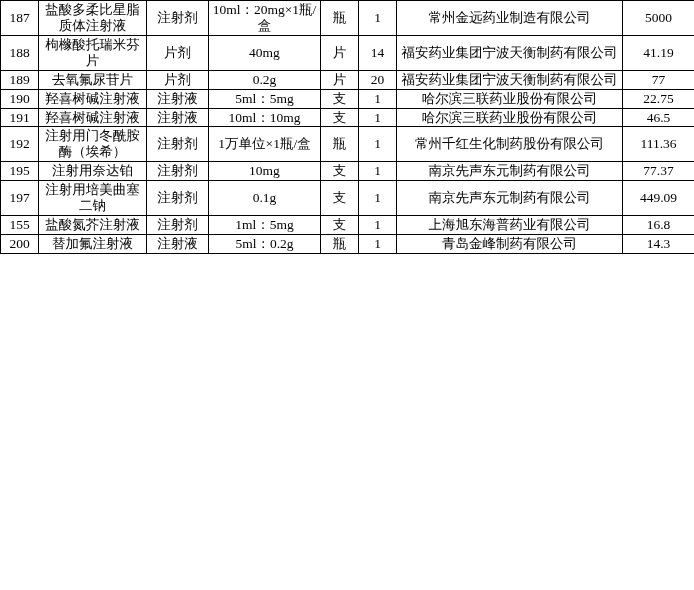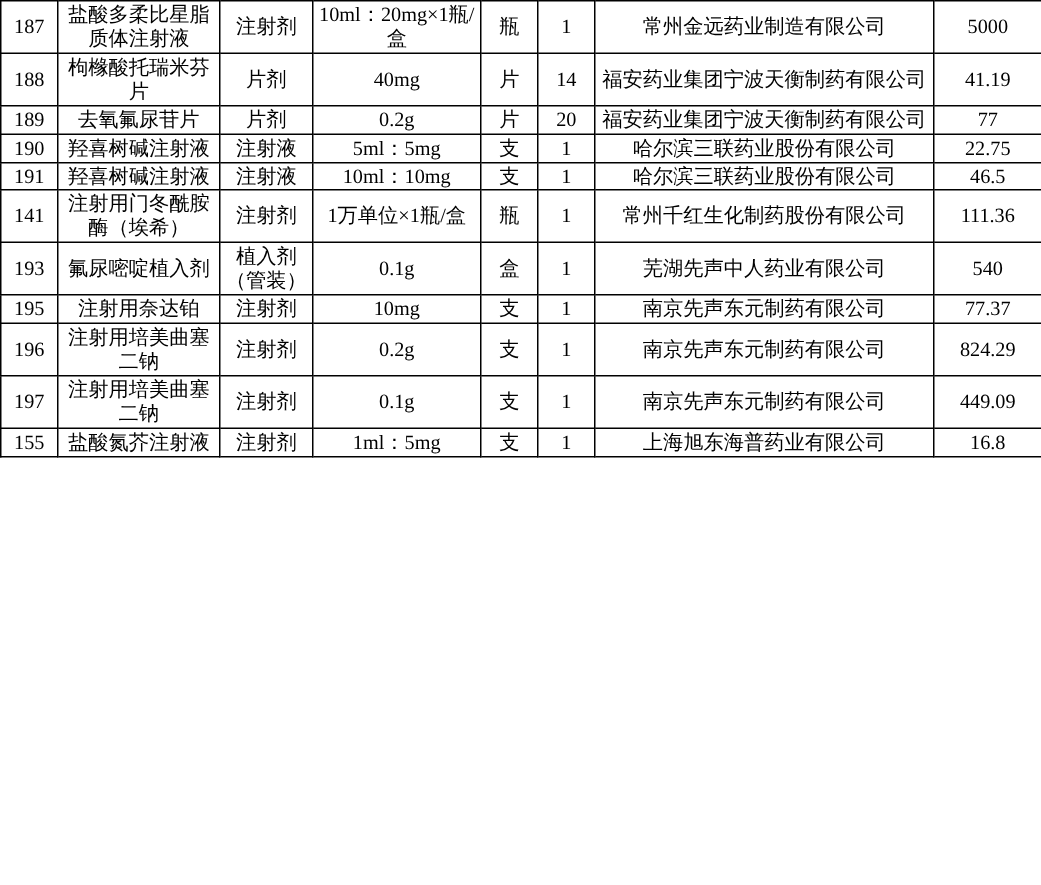--- a/index.html
+++ b/index.html
@@ -103,58 +103,38 @@
         <td class="no">191</td>
         <td class="name">羟喜树碱注射液</td>
         <td class="form">注射液</td>
         <td class="spec">10ml：10mg</td>
         <td class="unit">支</td>
         <td class="qty">1</td>
         <td class="maker">哈尔滨三联药业股份有限公司</td>
         <td class="price">46.5</td>
       </tr>
       <tr>
-        <td class="no">141</td>
+        <td class="no">192</td>
         <td class="name">注射用门冬酰胺酶（埃希）</td>
         <td class="form">注射剂</td>
         <td class="spec">1万单位×1瓶/盒</td>
         <td class="unit">瓶</td>
         <td class="qty">1</td>
         <td class="maker">常州千红生化制药股份有限公司</td>
         <td class="price">111.36</td>
-      </tr>
-      <tr>
-        <td class="no">193</td>
-        <td class="name">氟尿嘧啶植入剂</td>
-        <td class="form">植入剂（管装）</td>
-        <td class="spec">0.1g</td>
-        <td class="unit">盒</td>
-        <td class="qty">1</td>
-        <td class="maker">芜湖先声中人药业有限公司</td>
-        <td class="price">540</td>
       </tr>
       <tr>
         <td class="no">195</td>
         <td class="name">注射用奈达铂</td>
         <td class="form">注射剂</td>
         <td class="spec">10mg</td>
         <td class="unit">支</td>
         <td class="qty">1</td>
         <td class="maker">南京先声东元制药有限公司</td>
         <td class="price">77.37</td>
-      </tr>
-      <tr>
-        <td class="no">196</td>
-        <td class="name">注射用培美曲塞二钠</td>
-        <td class="form">注射剂</td>
-        <td class="spec">0.2g</td>
-        <td class="unit">支</td>
-        <td class="qty">1</td>
-        <td class="maker">南京先声东元制药有限公司</td>
-        <td class="price">824.29</td>
       </tr>
       <tr>
         <td class="no">197</td>
         <td class="name">注射用培美曲塞二钠</td>
         <td class="form">注射剂</td>
         <td class="spec">0.1g</td>
         <td class="unit">支</td>
         <td class="qty">1</td>
         <td class="maker">南京先声东元制药有限公司</td>
         <td class="price">449.09</td>
@@ -162,14 +142,24 @@
       <tr>
         <td class="no">155</td>
         <td class="name">盐酸氮芥注射液</td>
         <td class="form">注射剂</td>
         <td class="spec">1ml：5mg</td>
         <td class="unit">支</td>
         <td class="qty">1</td>
         <td class="maker">上海旭东海普药业有限公司</td>
         <td class="price">16.8</td>
       </tr>
+      <tr>
+        <td class="no">200</td>
+        <td class="name">替加氟注射液</td>
+        <td class="form">注射液</td>
+        <td class="spec">5ml：0.2g</td>
+        <td class="unit">瓶</td>
+        <td class="qty">1</td>
+        <td class="maker">青岛金峰制药有限公司</td>
+        <td class="price">14.3</td>
+      </tr>
     </tbody>
 </table>
 
 </body></html>

